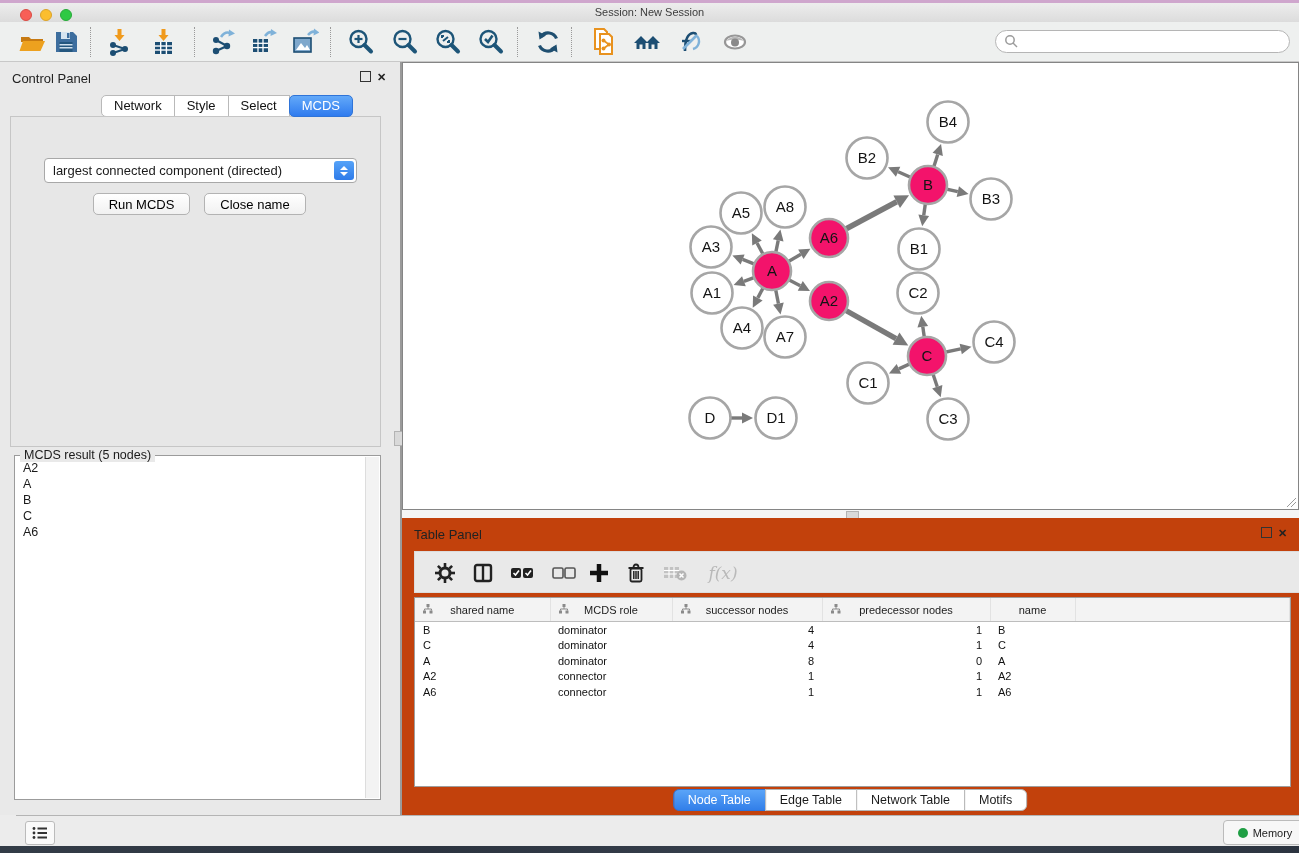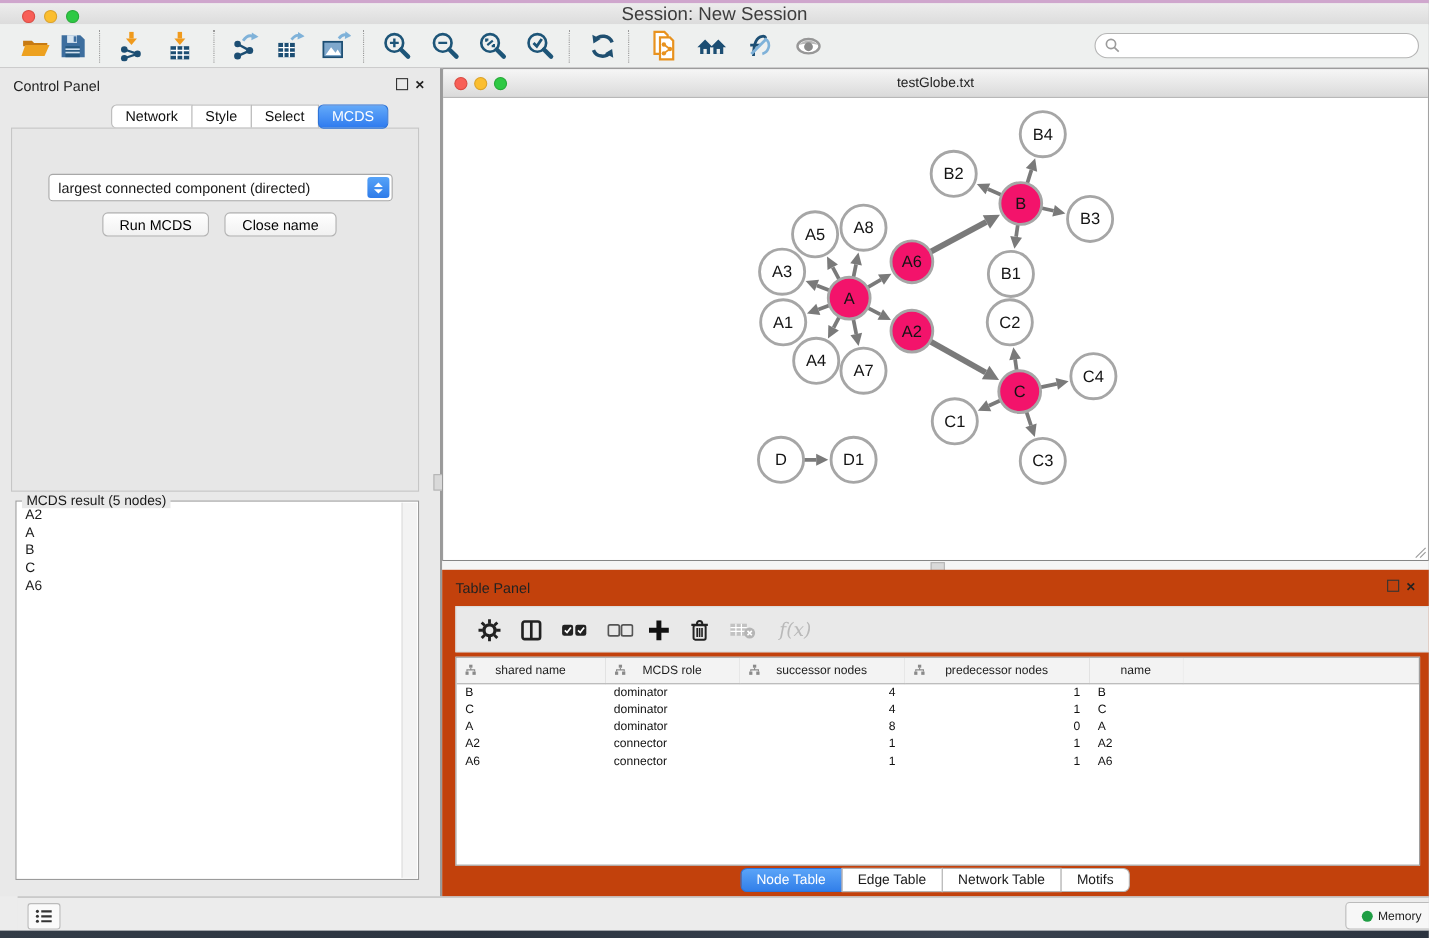--- a/index.html
+++ b/index.html
@@ -3,21 +3,21 @@
 <meta charset="utf-8">
 <style>
   html,body{margin:0;padding:0;background:#222;}
   #screen{position:relative;width:1299px;height:853px;background:#ececec;
     font-family:"Liberation Sans",sans-serif;overflow:hidden;color:#1a1a1a;}
   .abs{position:absolute;}
   
   .strip-top{left:0;top:0;width:1299px;height:3px;background:#cfa6cd;}
   .titlebar{left:0;top:3px;width:1299px;height:19px;
     background:linear-gradient(#ededed,#dcdcdc);}
-  .title-text{width:100%;text-align:center;font-size:17px;color:#3c3c3c;line-height:19px;}
+  .title-text{width:100%;text-align:center;font-size:11px;color:#3c3c3c;line-height:19px;}
   .light{position:absolute;top:6px;width:12px;height:12px;border-radius:50%;}
   .lr{background:#f85f57;border:1px solid #d94c44;box-sizing:border-box;}
   .ly{background:#fbbe2f;border:1px solid #dba32a;box-sizing:border-box;}
   .lg{background:#2ec944;border:1px solid #27a939;box-sizing:border-box;}
   
   .toolbar{left:0;top:22px;width:1299px;height:40px;background:#eef0ef;
     border-bottom:1px solid #c8c8c8;box-sizing:border-box;}
   .tbtn{position:absolute;top:3px;width:36px;height:34px;display:flex;align-items:center;justify-content:center;}
   .tsep{position:absolute;top:5px;height:30px;width:0;border-left:1px dotted #9a9a9a;}
   .search{position:absolute;left:995px;top:8px;width:295px;height:23px;background:#fff;
@@ -307,26 +307,20 @@
         <div>A6</div>
       </div>
       <div class="scrolltrack"></div>
     </div>
   </div>
 
   <div class="abs vdivider"></div>
   <div class="abs vhandle"></div>
 
   <div class="abs netwin">
-    <div class="net-titlebar">
-      <span class="light lr" style="left:10px;top:7px"></span>
-      <span class="light ly" style="left:28px;top:7px"></span>
-      <span class="light lg" style="left:46px;top:7px"></span>
-      <div class="net-title">testGlobe.txt</div>
-    </div>
     <div class="net-canvas">
       <svg width="895" height="420">
           <line x1="369" y1="182" x2="340.92179474014466" y2="192.29534192861362" stroke="#7A7A7A" stroke-width="3.4"></line>
           <polygon points="330.594155265392,196.08214306935628 339.06281963468916,187.22540982282592 342.78076984560016,197.36527403440132" fill="#7A7A7A"></polygon>
           <line x1="369" y1="182" x2="339.6392423577111" y2="170.44822650139454" stroke="#7A7A7A" stroke-width="3.4"></line>
           <polygon points="329.40301688903986,166.42085910388454 341.61631362557966,165.42317036222866 337.66217108984256,175.47328264056043" fill="#7A7A7A"></polygon>
           <line x1="369" y1="182" x2="354.8353787163092" y2="208.9127804390126" stroke="#7A7A7A" stroke-width="3.4"></line>
           <polygon points="349.71216795515033,218.64688088521442 350.0568203154465,206.39774970171644 359.61393711717193,211.42781117630878" fill="#7A7A7A"></polygon>
           <line x1="369" y1="182" x2="354.02682722036536" y2="153.9856767348772" stroke="#7A7A7A" stroke-width="3.4"></line>
           <polygon points="348.841677237306,144.28442837947574 358.7892582311988,151.44023947046622 349.2643962095319,156.53111399928815" fill="#7A7A7A"></polygon>

